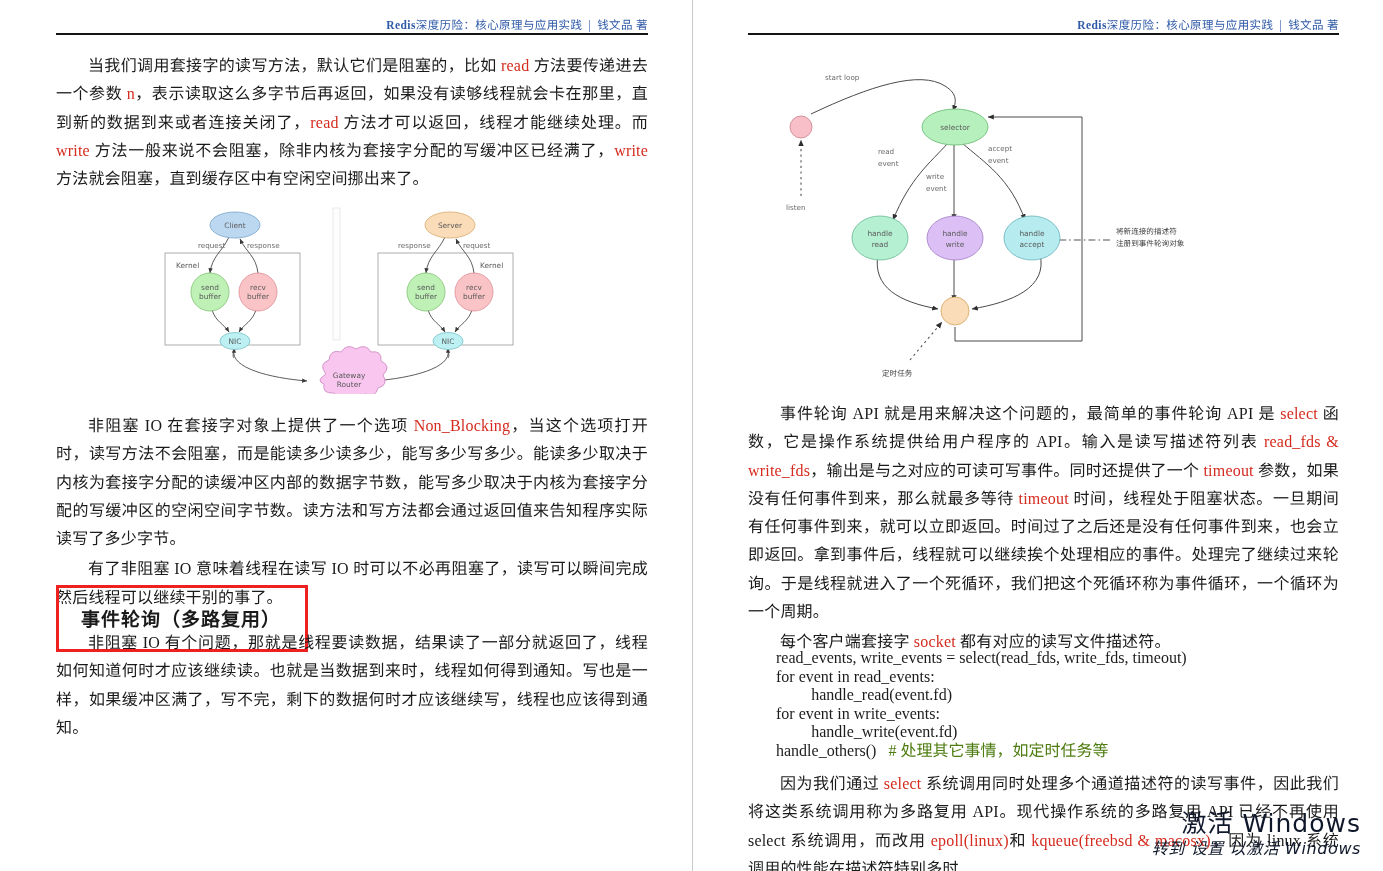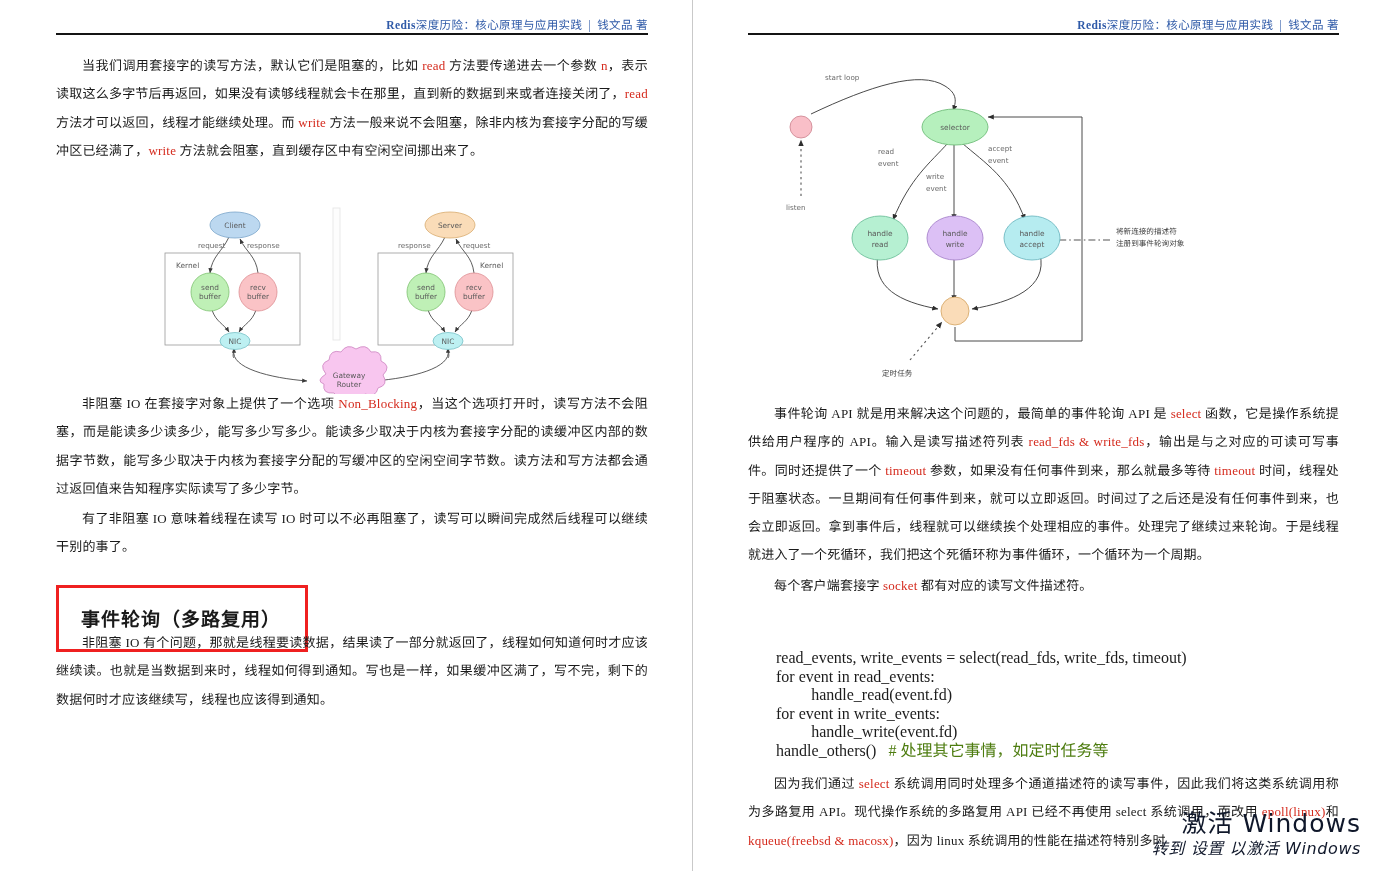--- a/index.html
+++ b/index.html
@@ -60,21 +60,21 @@
   .page-right .rule { left: 56px; right: 44px; }
 
   
   .col {
     position: absolute;
     left: 56px;
     right: 44px;
   }
   p.para {
     margin: 0 0 2px 0;
-    font-size: 13px;
+    font-size: 16px;
     line-height: 28.3px;
     text-align: justify;
     text-indent: 2em;
     letter-spacing: .2px;
     font-family: "Liberation Serif", "DejaVu Serif", serif;
   }
   .kw { color: #d52b1e; font-family: "Liberation Serif", serif; }
 
   
   .head-box {
@@ -214,21 +214,21 @@
         <text class="n-lbl" x="199" y="172" text-anchor="middle">Gateway</text>
         <text class="n-lbl" x="199" y="181" text-anchor="middle">Router</text>
 
         <text class="e-lbl" x="48" y="42">request</text>
         <text class="e-lbl" x="97" y="42">response</text>
         <text class="e-lbl" x="248" y="42">response</text>
         <text class="e-lbl" x="313" y="42">request</text>
       </svg>
     </div>
 
-    <div class="col" style="top:390px;">
+    <div class="col" style="top:412px;">
       <p class="para"><span>非阻塞 IO 在套接字对象上提供了一个选项 </span><span class="kw">Non_Blocking</span><span>，当这个选项打开时，读写方法不会阻塞，而是能读多少读多少，能写多少写多少。能读多少取决于内核为套接字分配的读缓冲区内部的数据字节数，能写多少取决于内核为套接字分配的写缓冲区的空闲空间字节数。读方法和写方法都会通过返回值来告知程序实际读写了多少字节。</span></p>
       <p class="para"><span>有了非阻塞 IO 意味着线程在读写 IO 时可以不必再阻塞了，读写可以瞬间完成然后线程可以继续干别的事了。</span></p>
     </div>
 
     <div class="col" style="top:577px;">
       <div class="head-box">
         <h2>事件轮询（多路复用）</h2>
       </div>
     </div>
 

